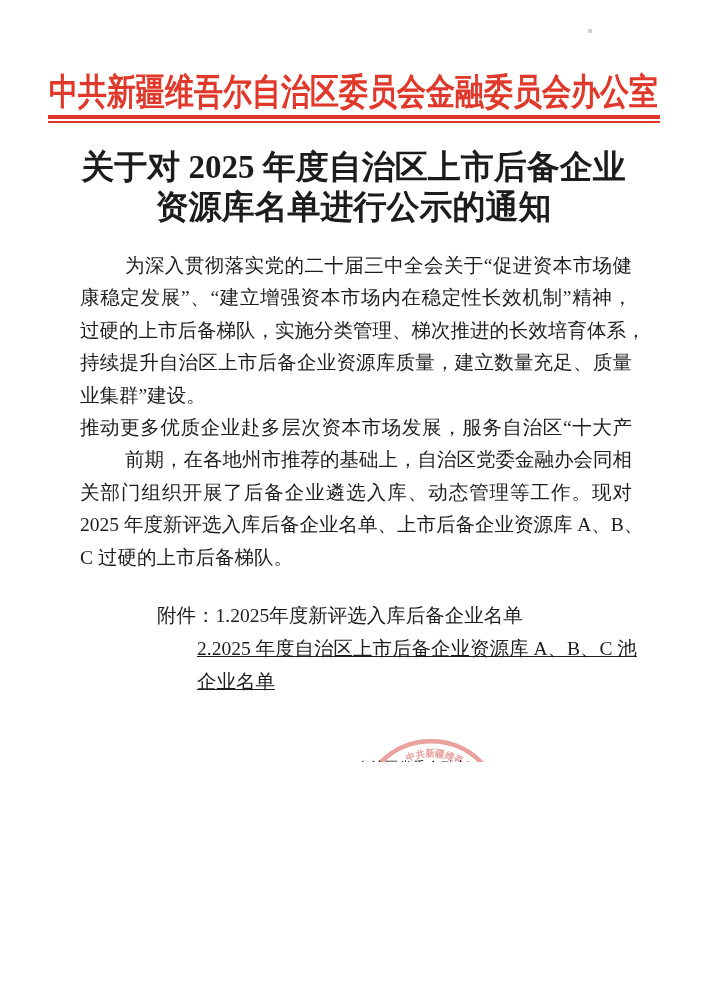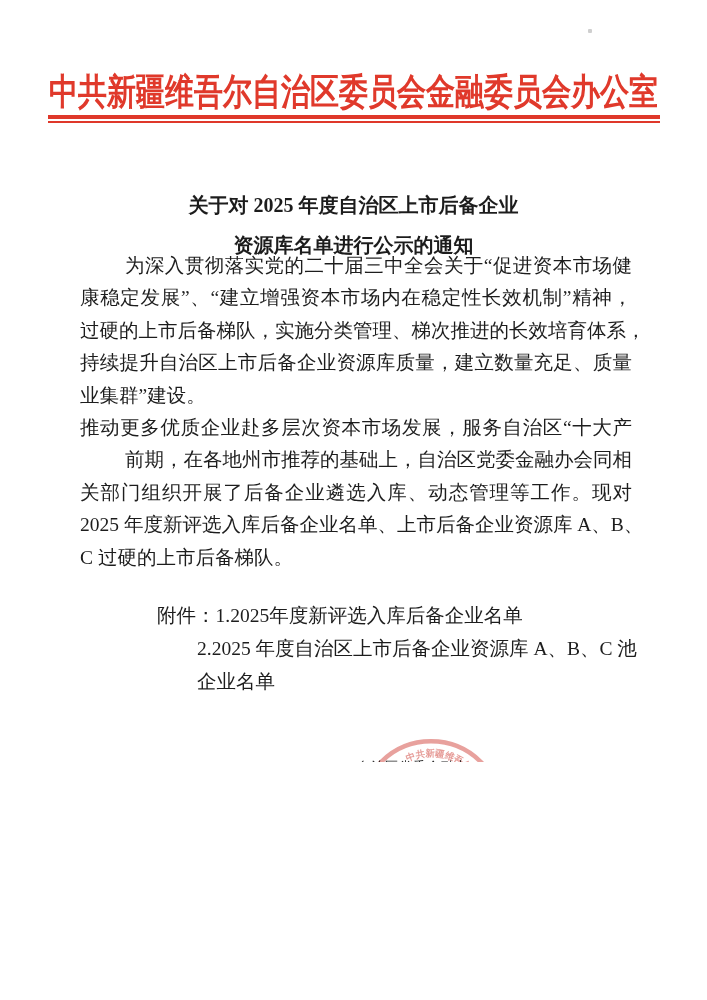--- a/index.html
+++ b/index.html
@@ -45,24 +45,23 @@
   .header-rule .thick { height: 3.5px; background: #df382a; }
   .header-rule .gap   { height: 2px; background: transparent; }
   .header-rule .thin  { height: 2px; background: #df382a; }
 
   
   .doc-title {
     position: absolute;
     left: 0; right: 0; top: 147px;
     text-align: center;
     color: #1c1c1c;
-    font-size: 20px;
+    font-size: 33px;
     font-weight: bold;
     line-height: 40px;
-    margin-top: 38px;
   }
 
   
   .body-block {
     position: absolute;
     left: 80px; top: 250px;
     width: 552px;
     color: #1d1d1d;
     font-size: 19.5px;
     line-height: 32.4px;
@@ -82,21 +81,21 @@
   .attachments {
     position: absolute;
     left: 127px; top: 599px;
     width: 480px;
     color: #1d1d1d;
     font-size: 19.5px;
     line-height: 33px;
     margin-left: 30px;
   }
   .att-line { white-space: nowrap; }
-  .att-hang { padding-left: 40px; }
+  .att-hang { padding-left: 40px; text-decoration: underline; }
 
   
   .sig-org {
     position: absolute;
     left: 357px; top: 758px;
     font-size: 13px;
     letter-spacing: 1px;
     color: #1d1d1d;
     white-space: nowrap;
   }

